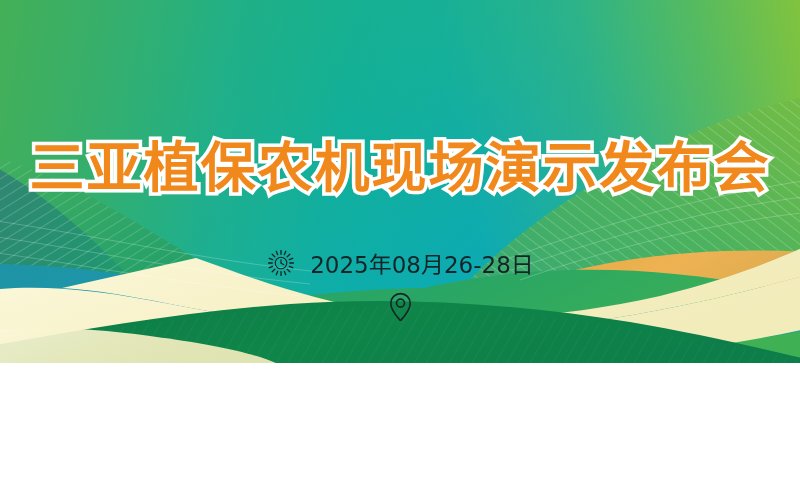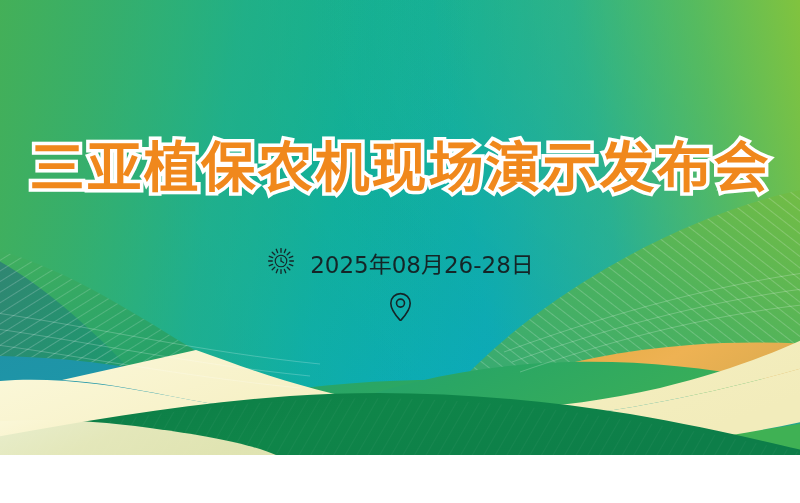--- a/index.html
+++ b/index.html
@@ -8,21 +8,21 @@
     padding: 0;
     background: #ffffff;
   }
   body {
     font-family: "Liberation Sans", "DejaVu Sans", sans-serif;
   }
 
   #poster {
     position: relative;
     width: 800px;
-    height: 455px;
+    height: 363px;
     overflow: hidden;
     background: #1fa0b4;
   }
 
   
   .bg-base {
     position: absolute;
     inset: 0;
     background:
       radial-gradient(120% 150% at 100% 0%,
@@ -89,21 +89,21 @@
     right: 0;
     top: 246px;
     z-index: 40;
     display: flex;
     flex-direction: column;
     align-items: center;
     gap: 12px;
   }
   .info-row {
     display: flex;
-    align-items: flex-start;
+    align-items: center;
     gap: 14px;
     color: #1b2b2e;
   }
   .info-row .icon {
     width: 30px;
     height: 30px;
     display: inline-flex;
     align-items: center;
     justify-content: center;
     flex: 0 0 auto;

